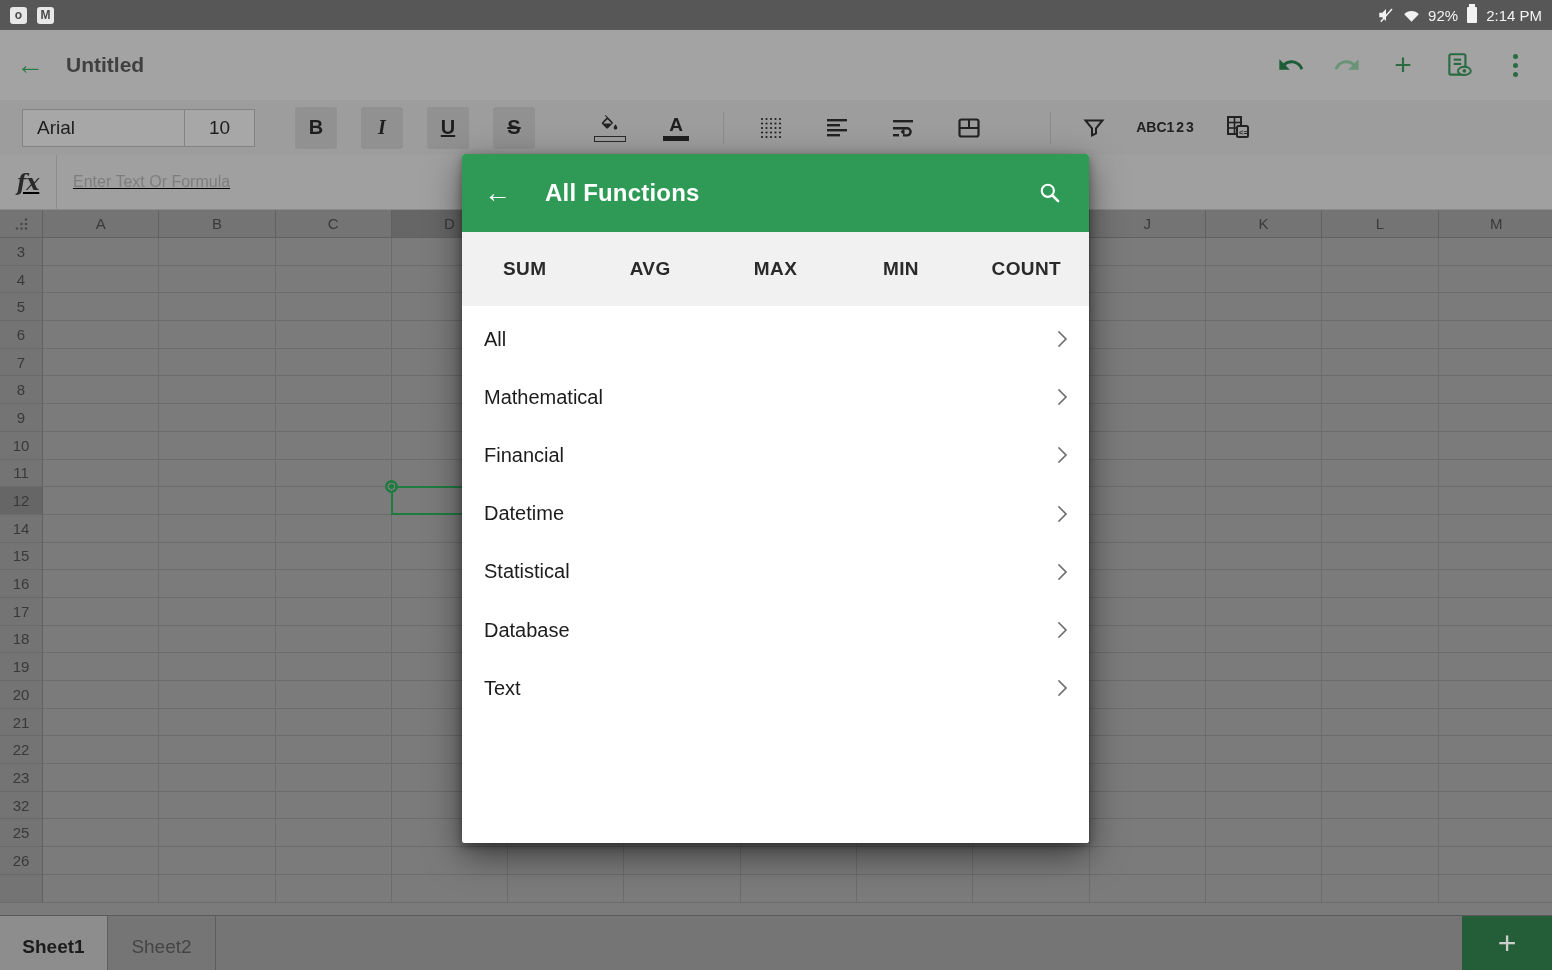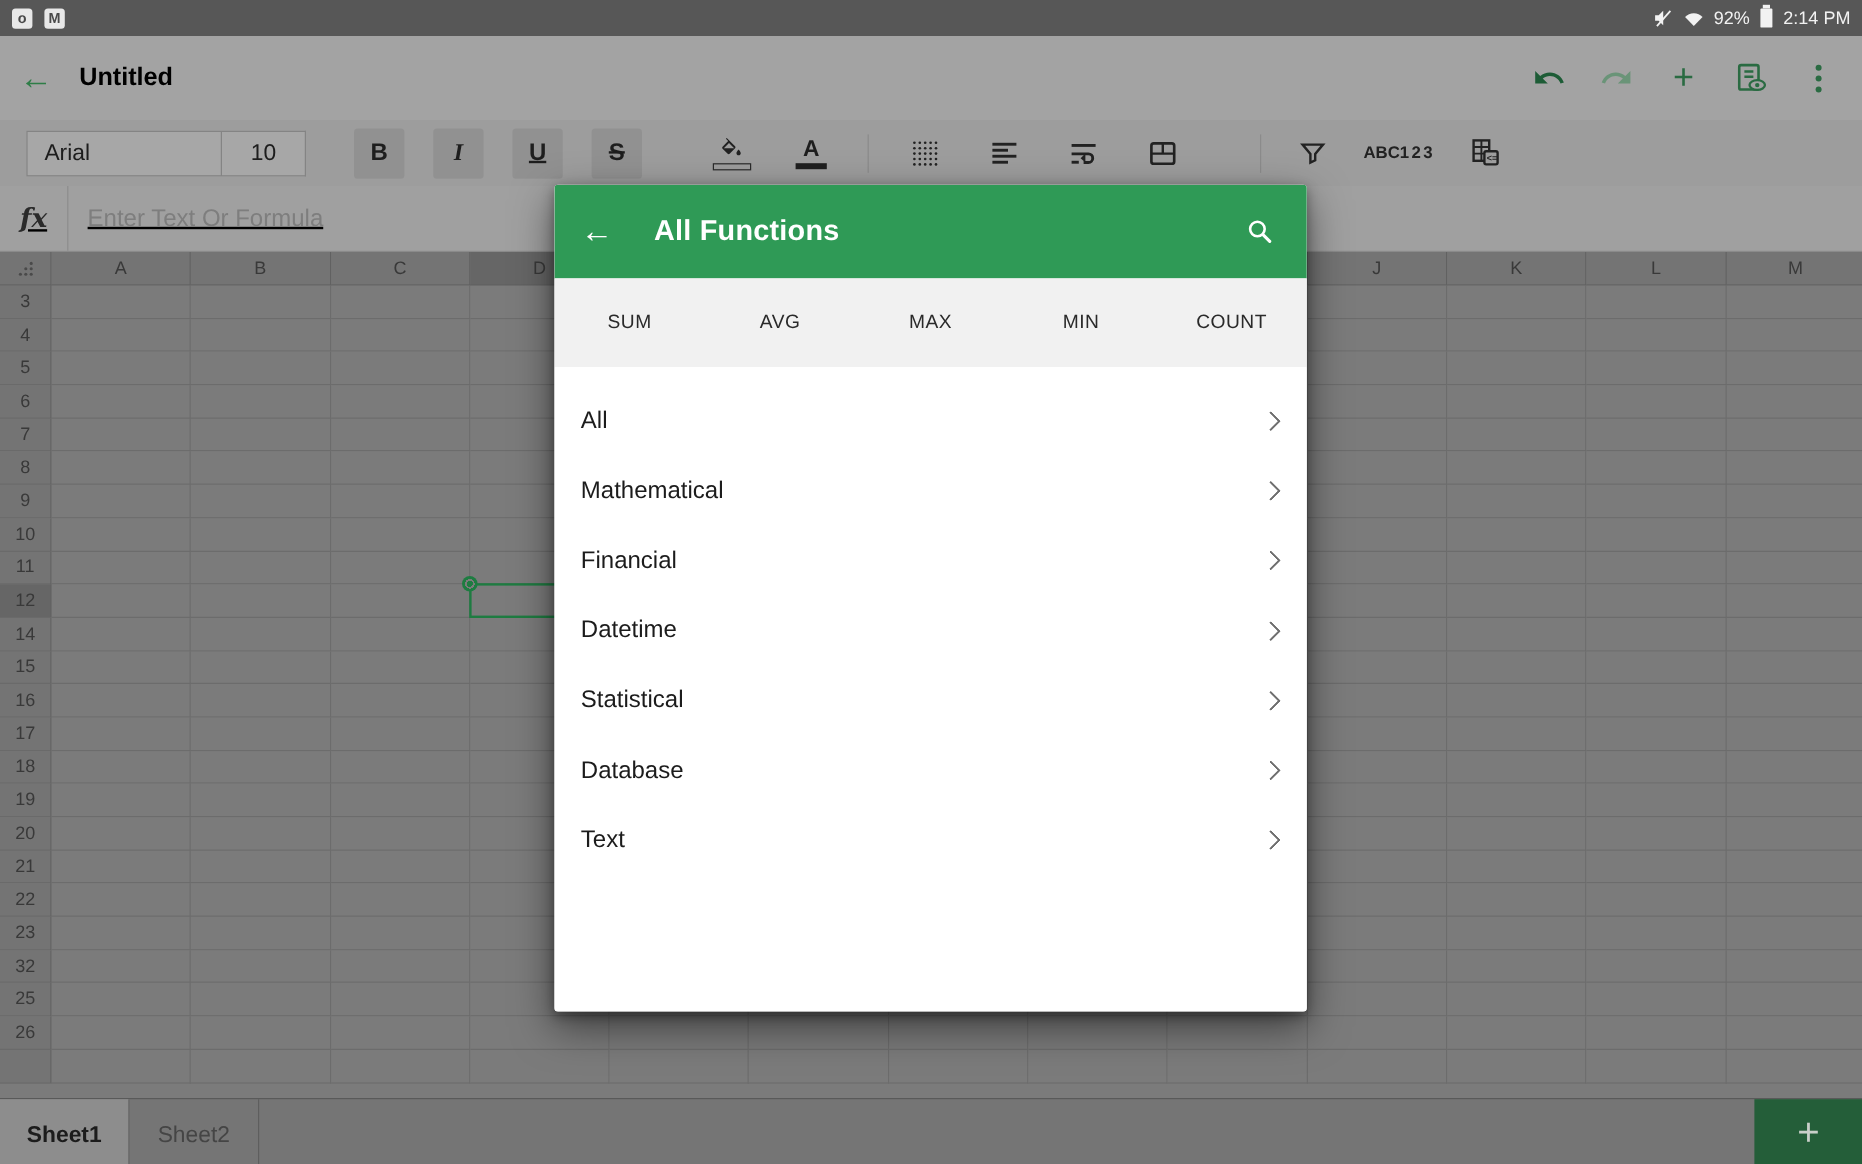--- a/index.html
+++ b/index.html
@@ -14,21 +14,21 @@
   .sb-right{display:flex;align-items:center;gap:7px;color:#f2f2f2;font-size:15px;}
   .appicon{width:17px;height:17px;border-radius:3px;background:#e8e8e8;color:#4a4a4a;
     display:flex;align-items:center;justify-content:center;font-size:12px;font-weight:bold;}
   .battery{width:10px;height:16px;background:#f2f2f2;border-radius:1px;position:relative;margin:0 2px;}
   .battery:before{content:"";position:absolute;top:-3px;left:2px;width:6px;height:3px;background:#f2f2f2;}
 
   
   #appbar{position:absolute;top:30px;left:0;width:100%;height:70px;background:#a3a3a3;
     display:flex;align-items:center;}
   .back-arrow{color:#2e7d47;font-size:28px;font-weight:bold;margin-left:16px;line-height:1;}
-  #doc-title{font-size:21px;font-weight:bold;color:#000000;margin-left:22px;}
+  #doc-title{font-size:21px;font-weight:bold;color:#404040;margin-left:22px;}
   .appbar-actions{margin-left:auto;display:flex;align-items:center;gap:22px;margin-right:20px;}
   .abtn{width:34px;height:34px;display:flex;align-items:center;justify-content:center;}
   .plus-glyph{font-size:30px;color:#2a6b42;font-weight:400;line-height:1;}
   .kebab{display:flex;flex-direction:column;gap:4px;}
   .kebab i{width:5px;height:5px;border-radius:50%;background:#2a6b42;}
 
   
   #formatbar{position:absolute;top:100px;left:0;width:100%;height:55px;background:#9d9d9d;
     display:flex;align-items:center;}
   .font-name-box{width:163px;height:38px;border:1px solid #848484;background:#a7a7a7;
@@ -48,21 +48,21 @@
   .abc123{display:flex;flex-direction:row;align-items:center;line-height:1.15;
     font-size:14px;font-weight:bold;color:#222;}
   .abc123 .num{letter-spacing:2px;}
 
   
   #formulabar{position:absolute;top:155px;left:0;width:100%;height:55px;background:#a0a0a0;
     display:flex;align-items:center;border-bottom:1px solid #8a8a8a;box-sizing:border-box;text-decoration:underline;}
   #fx{width:56px;text-align:center;font-family:"DejaVu Serif","Liberation Serif",serif;
     font-style:italic;font-weight:bold;font-size:22px;color:#2a2a2a;}
   .fbar-divider{width:1px;height:54px;background:#8d8d8d;}
-  #formula-input{flex:1;padding-left:16px;font-size:20px;color:#7e7e7e;}
+  #formula-input{flex:1;padding-left:16px;font-size:16px;color:#7e7e7e;}
 
   
   #grid{position:absolute;top:210px;left:0;width:1552px;height:705px;background:#7b7b7b;overflow:hidden;}
   .g-row{display:flex;}
   .g-corner{width:43px;height:28px;background:#747474;border-right:1px solid #616161;
     border-bottom:1px solid #616161;display:flex;align-items:center;justify-content:center;box-sizing:border-box;flex:none;}
   .g-colhead{width:116.3px;height:28px;background:#747474;border-right:1px solid #616161;
     border-bottom:1px solid #616161;display:flex;align-items:center;justify-content:center;
     font-size:15px;color:#393939;box-sizing:border-box;flex:none;}
   .g-rowhead{width:43px;height:27.7px;background:#747474;border-right:1px solid #616161;
@@ -91,22 +91,22 @@
   
   #dialog{position:absolute;left:462px;top:154px;width:627px;height:689px;background:#ffffff;
     border-radius:3px;z-index:50;box-shadow:0 12px 34px rgba(0,0,0,0.5),0 3px 10px rgba(0,0,0,0.35);
     overflow:hidden;display:flex;flex-direction:column;}
   #dialog-header{height:78px;background:#2f9a56;display:flex;align-items:center;flex:none;}
   #dialog-header .back-arrow{color:#ffffff;margin-left:22px;font-size:27px;}
   #dialog-title{color:#ffffff;font-size:24px;font-weight:bold;margin-left:34px;letter-spacing:0.2px;}
   #dialog-search{margin-left:auto;margin-right:22px;width:34px;height:34px;
     display:flex;align-items:center;justify-content:center;}
   #quick-tabs{height:74px;background:#f1f1f1;display:flex;align-items:center;flex:none;}
-  .qtab{flex:1;text-align:center;font-size:16px;font-weight:normal;color:#2a2a2a;letter-spacing:0.4px;}
-  #category-list{flex:1;background:#fff;padding-top:16px;}
+  .qtab{flex:1;text-align:center;font-size:19px;font-weight:bold;color:#2a2a2a;letter-spacing:0.4px;}
+  #category-list{flex:1;background:#fff;padding-top:4px;}
   .cat-item{height:58.2px;display:flex;align-items:center;padding:0 24px 0 22px;}
   .cat-label{font-size:20px;color:#1c1c1c;}
   .chev{margin-left:auto;width:10px;height:10px;border-top:2.5px solid #6f6f6f;
     border-right:2.5px solid #6f6f6f;transform:rotate(45deg);border-radius:1px;}
 
   svg{display:block;}
 </style>
 </head>
 <body>
 

